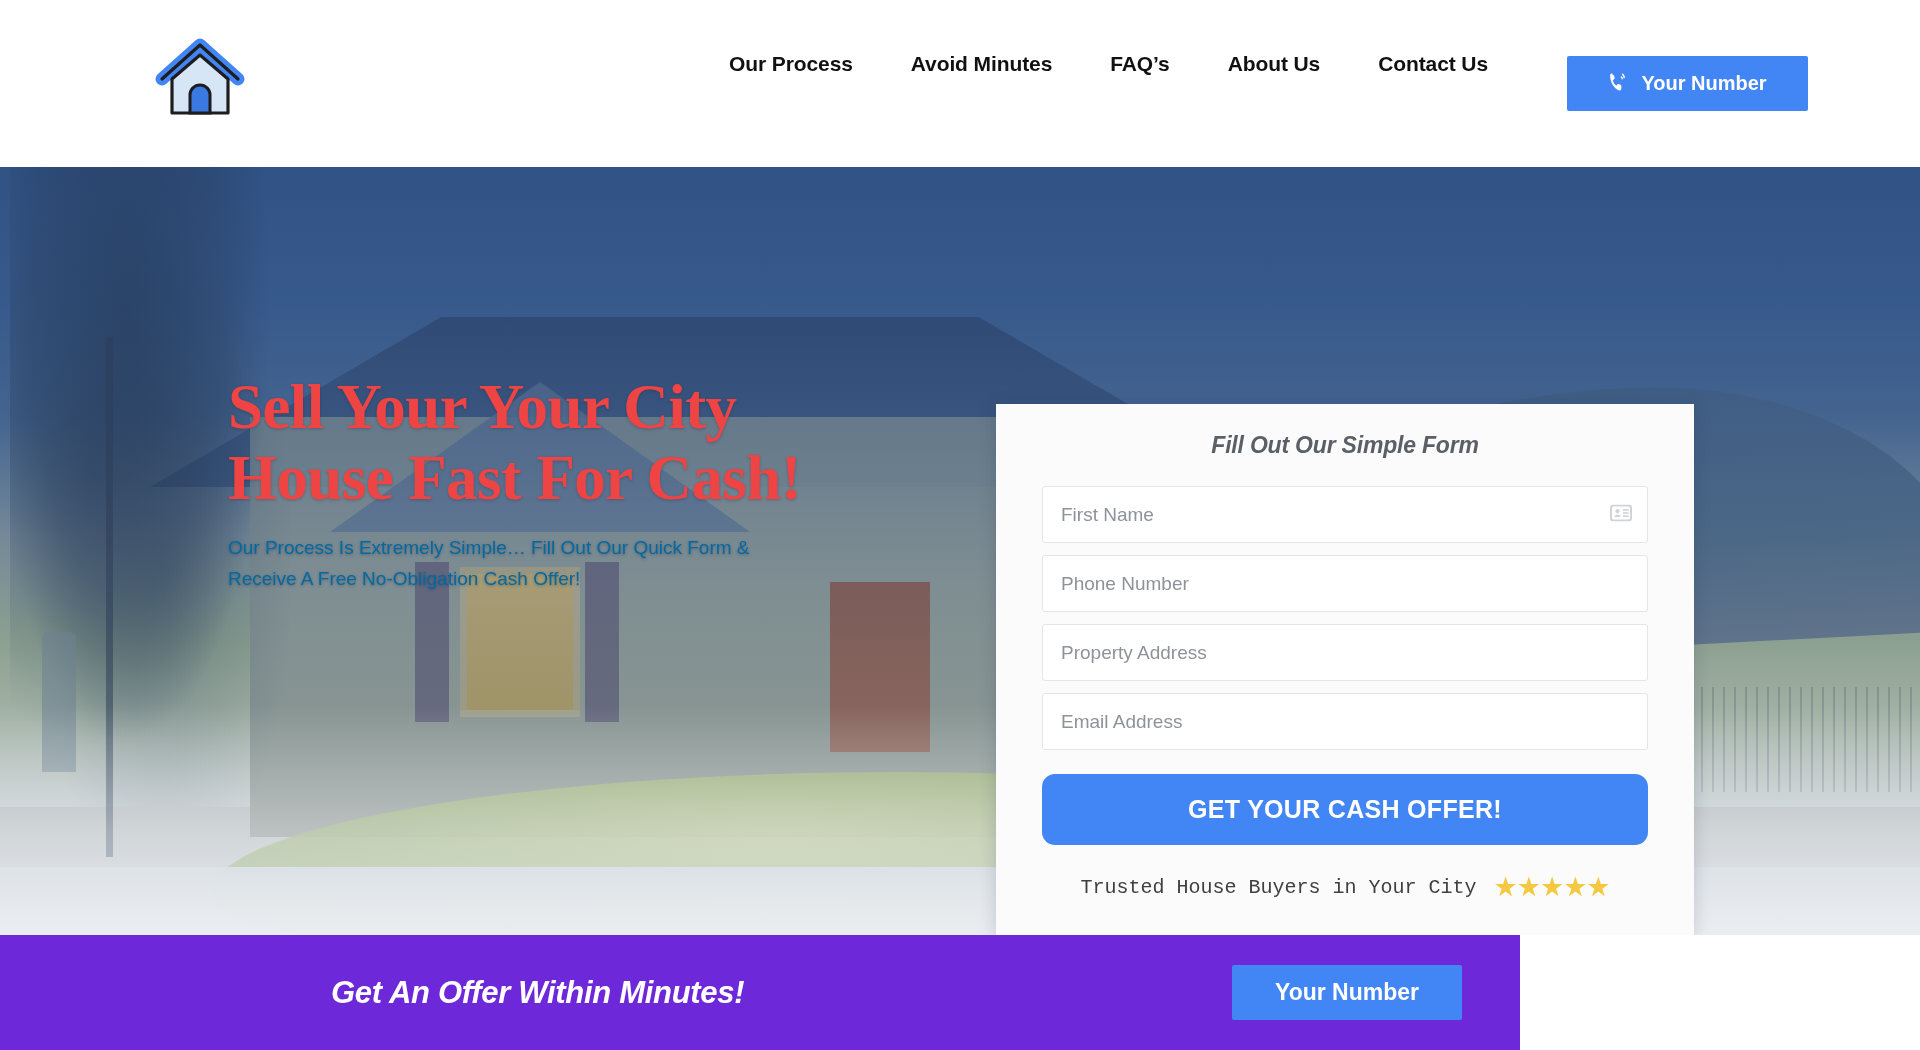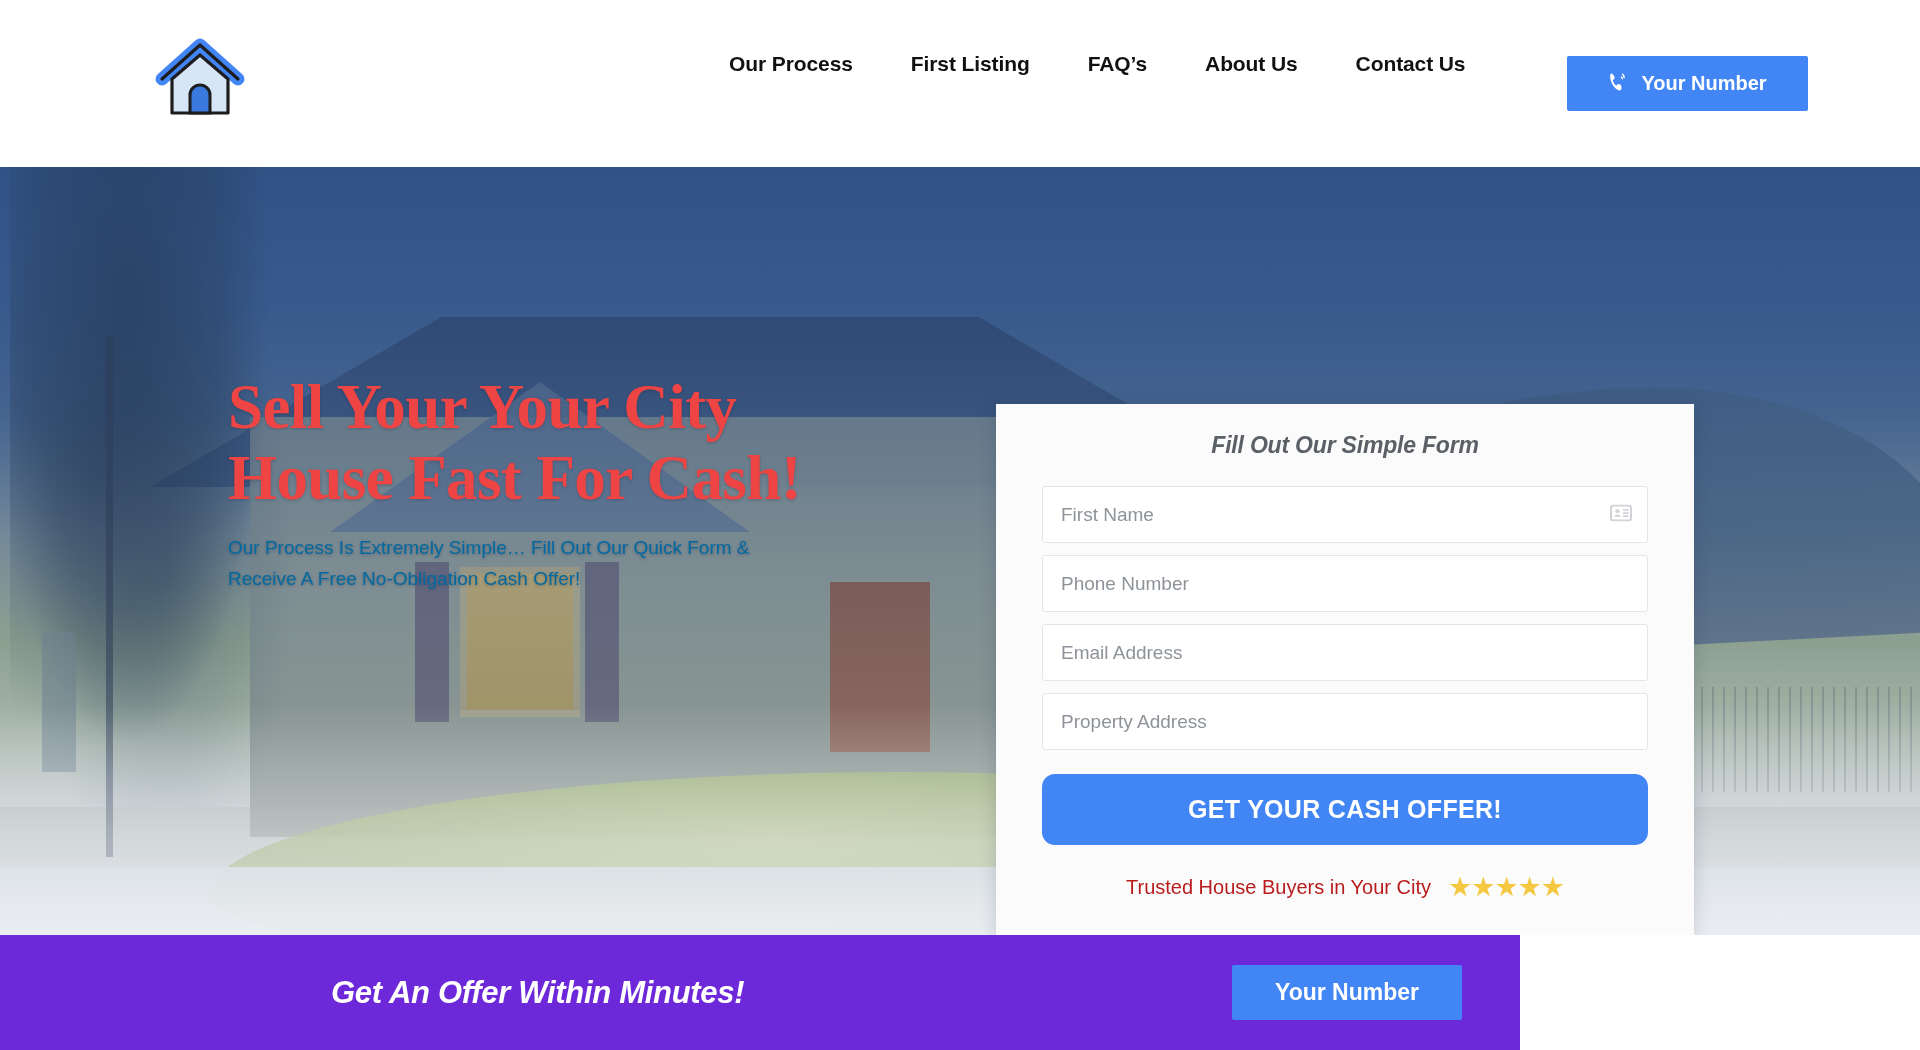--- a/index.html
+++ b/index.html
@@ -368,23 +368,23 @@
 
   .trust-row {
     margin-top: 29px;
     display: flex;
     align-items: center;
     justify-content: center;
     gap: 17px;
   }
   .trust-text {
     font-size: 20px;
-    color: #b91c1c;
+    color: #404040;
     font-weight: 500;
-    font-family: Liberation Sans, sans-serif;
+    font-family: Liberation Mono, monospace;
   }
   .stars {
     display: flex;
     gap: 1px;
     font-size: 27px;
     line-height: 1;
     color: #f5c842;
     letter-spacing: -1px;
   }
 
@@ -436,21 +436,21 @@
       <svg width="96" height="86" viewBox="0 0 96 86">
         <path d="M10 42 L48 8 L86 42" fill="none" stroke="#4285f4" stroke-width="13" stroke-linecap="round" stroke-linejoin="round"></path>
         <path d="M10 42 L48 8 L86 42" fill="none" stroke="#1d1d1f" stroke-width="3.2" stroke-linecap="round" stroke-linejoin="round"></path>
         <path d="M20 42 L20 76 L76 76 L76 42 L48 18 Z" fill="#d7e6f7" stroke="#1d1d1f" stroke-width="3.2" stroke-linejoin="round"></path>
         <path d="M38 76 L38 58 a10 10 0 0 1 20 0 L58 76 Z" fill="#3a7ae0" stroke="#1d1d1f" stroke-width="3"></path>
       </svg>
     </div>
 
     <nav class="nav">
       <a class="nav-item">Our Process</a>
-      <a class="nav-item">First Listing</a>
+      <a class="nav-item">Avoid Minutes</a>
       <a class="nav-item">FAQ’s</a>
       <a class="nav-item">About Us</a>
       <a class="nav-item">Contact Us</a>
     </nav>
 
     <button class="header-cta">
       <span class="phone-ico">
         <svg width="20" height="21" viewBox="0 0 20 21">
           <path d="M4.2 2.3 C3.0 2.3 2.1 3.3 2.1 4.6 c0 7.6 5.0 13.8 9.1 14.9 c1.2 0.3 2.2 -0.6 2.2 -1.9 l0 -2.4 c0 -0.9 -0.6 -1.6 -1.4 -1.8 l-1.5 -0.3 c-0.7 -0.1 -1.3 0.2 -1.6 0.8 l-0.4 0.8 C6.6 13.6 5.3 11.3 4.8 8.9 l0.9 -0.4 c0.6 -0.3 1.0 -0.9 0.9 -1.6 L6.3 5.3 C6.1 4.4 5.4 3.8 4.6 3.8 Z" fill="#ffffff"></path>
           <path d="M14.6 3.2 a5.2 5.2 0 0 1 1.6 3.4" fill="none" stroke="#ffffff" stroke-width="1.5" stroke-linecap="round"></path>
@@ -502,25 +502,25 @@
             <rect x="13" y="10.8" width="5.6" height="1.7" fill="#9aa0a6"></rect>
           </svg>
         </span>
       </div>
 
       <div class="field">
         <input type="text" placeholder="Phone Number" style="">
       </div>
 
       <div class="field">
+        <input type="text" placeholder="Property Address" style="">
+      </div>
+
+      <div class="field">
         <input type="text" placeholder="Email Address" style="">
-      </div>
-
-      <div class="field">
-        <input type="text" placeholder="Property Address" style="">
       </div>
 
       <button class="submit-btn">GET YOUR CASH OFFER!</button>
 
       <div class="trust-row">
         <span class="trust-text">Trusted House Buyers in Your City</span>
         <span class="stars">★★★★★</span>
       </div>
     </div>
   </section>

